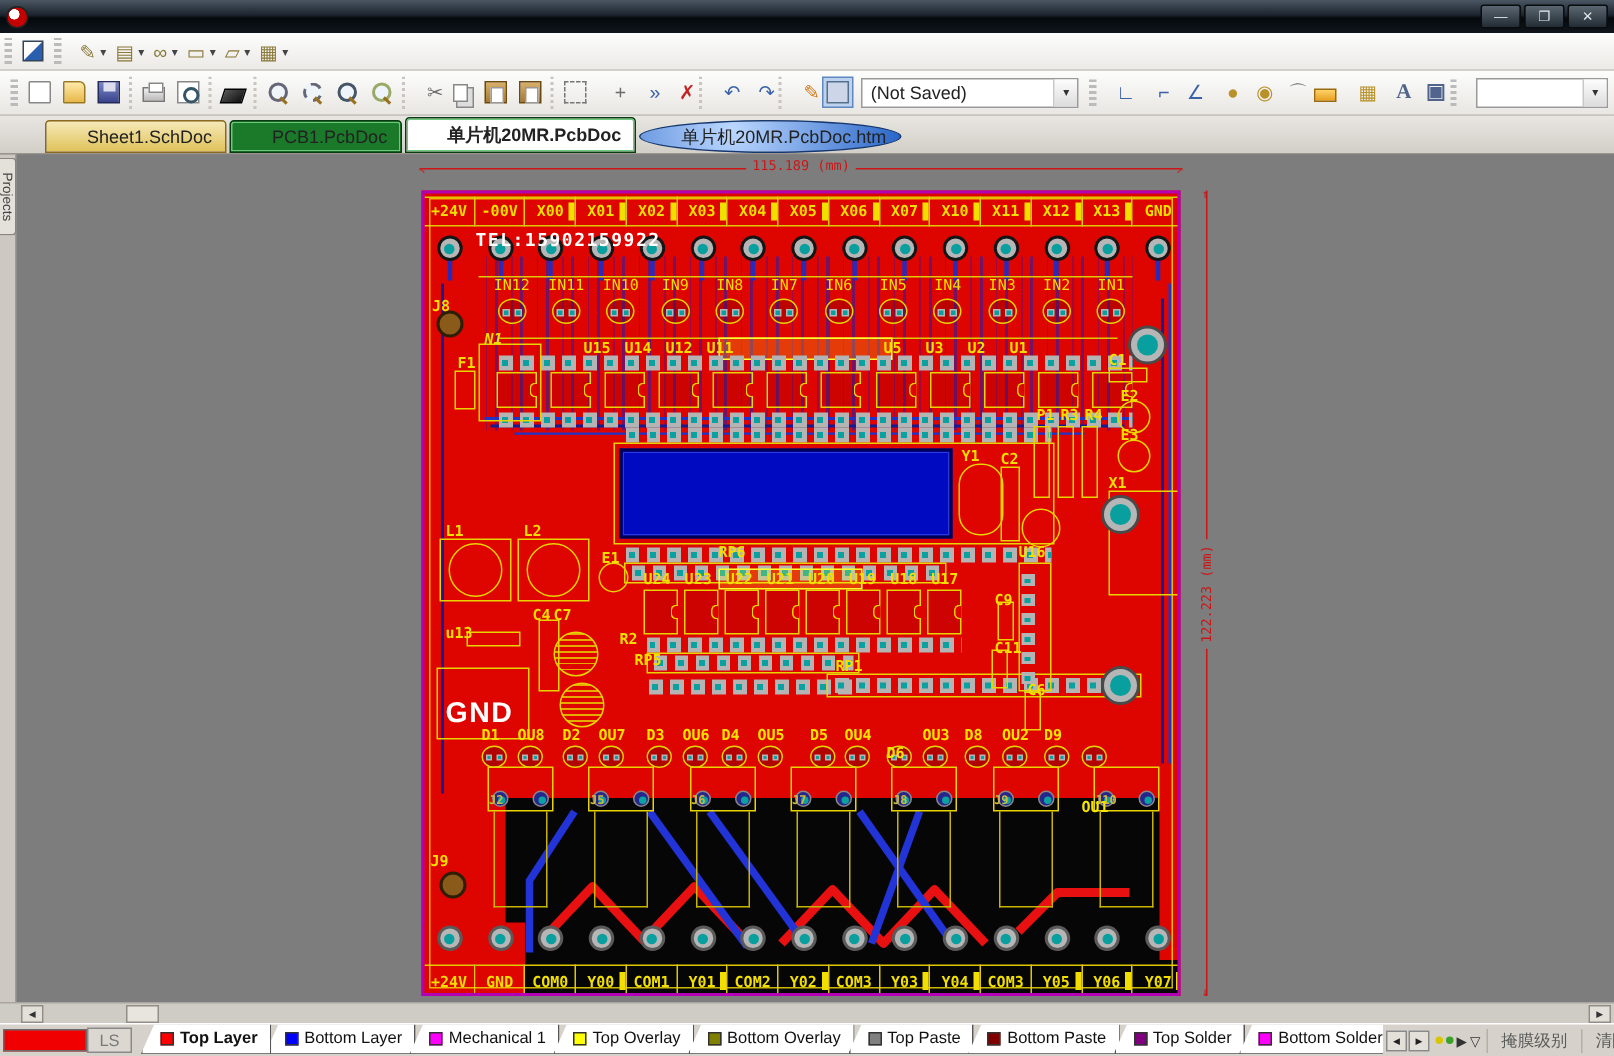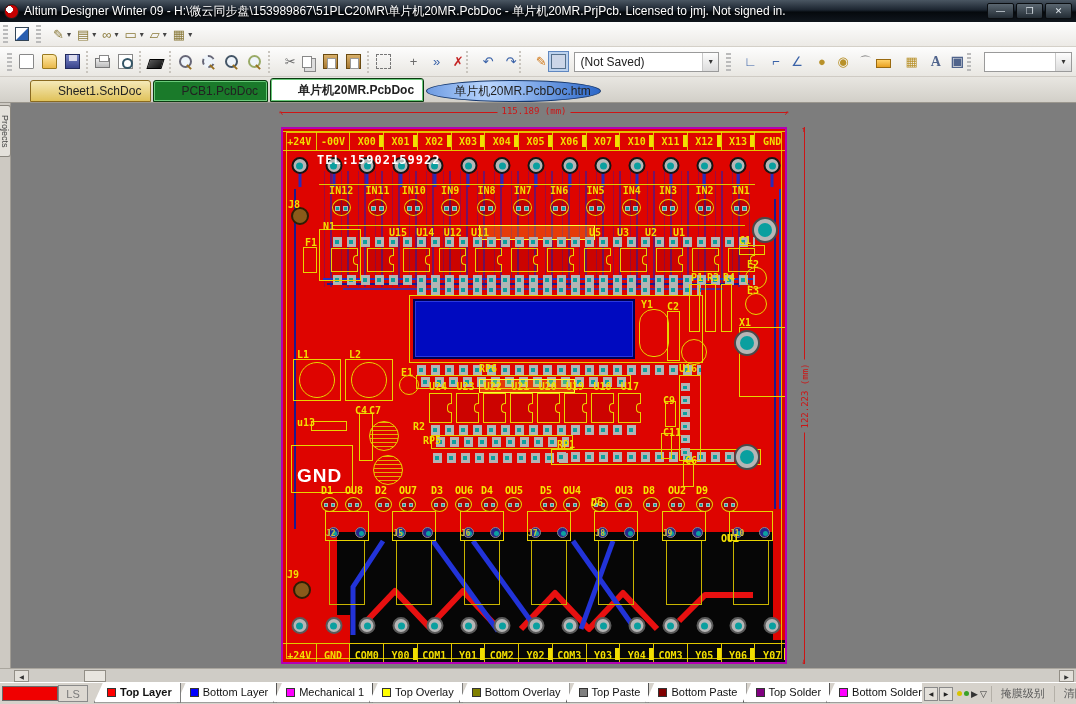--- a/index.html
+++ b/index.html
@@ -158,21 +158,21 @@
   .pad { position:absolute; left:50%; transform:translateX(-50%); width:17px; height:17px; border-radius:50%;
     background:#b6b6b6; border:2px solid #151515; }
   .pad::after { content:""; position:absolute; left:50%; top:50%; transform:translate(-50%,-50%);
     width:7px; height:7px; border-radius:50%; background:#0a9f9f; }
   .top .pad { top:26px; }
   .bottom .pad { top:2px; border-color:#5a5a5a; }
 
   
   .inrow { position:absolute; left:40px; top:56px; width:436px; display:flex; z-index:3; }
   .initem { flex:1 1 0; display:flex; flex-direction:column; align-items:center; }
-  .inlabel { color:#f2df00; font-weight:bold; font-size:10px; }
+  .inlabel { color:#f2df00; font-weight:normal; font-size:10px; }
   .ledc { margin-top:3px; width:19px; height:17px; border:1px solid #e8d400; border-radius:50%;
     position:relative; background:rgba(0,0,0,.15); }
   .ledc i { position:absolute; top:6px; width:5px; height:5px; background:#b6b6b6; }
   .ledc i::after { content:""; position:absolute; left:1px; top:1px; width:3px; height:3px; background:#0a9f9f; }
   .ledc i:first-child { left:2px; } .ledc i:last-child { right:2px; }
 
   
   .pinrow { position:absolute; height:10px; z-index:2;
     background:repeating-linear-gradient(90deg, transparent 0 2px, #b4b4b4 2px 11px, transparent 11px 14px); }
   .pinrow::after { content:""; position:absolute; left:0; right:0; top:3px; height:4px;
@@ -257,21 +257,20 @@
   .maskbtn { padding:0 9px; color:#5a5a5a; border-left:1px solid #b4b0a8; height:16px;
     display:flex; align-items:center; white-space:nowrap; flex:none; }
 </style>
 </head>
 <body>
 
 <div class="app">
 
   <div class="titlebar">
     <div class="app-logo"></div>
-    <div class="title-text">Altium Designer Winter 09 - H:\微云同步盘\153989867\51PLC20MR\单片机20MR.PcbDoc - 单片机20MR.PrjPcb. Licensed to jmj. Not signed in.</div>
     <div class="win-controls">
 
     <div class="win-btn">
           <span>—</span>
         </div>
         <div class="win-btn">
           <span>❐</span>
         </div>
         <div class="win-btn">
           <span>✕</span>
@@ -1080,21 +1079,21 @@
           <div class="tcell">
           <div class="pad"></div>
           <i class="tick"></i>
           <div class="tlabel">Y07</div>
         </div>
         </div>
 
       <div>
 
       <span class="reflabel" style="left: 5px; top: 70px;">J8</span>
-          <span class="reflabel" style="left: 40px; top: 92px;">N1</span>
+          <span class="reflabel" style="left: 40px; top: 92px; font-style: italic;">N1</span>
           <span class="reflabel" style="left: 22px; top: 108px;">F1</span>
           <span class="reflabel" style="left: 14px; top: 220px;">L1</span>
           <span class="reflabel" style="left: 66px; top: 220px;">L2</span>
           <span class="reflabel" style="left: 118px; top: 238px;">E1</span>
           <span class="reflabel" style="left: 14px; top: 288px;">u13</span>
           <span class="reflabel" style="left: 72px; top: 276px;">C4</span>
           <span class="reflabel" style="left: 86px; top: 276px;">C7</span>
           <span class="reflabel" style="left: 130px; top: 292px;">R2</span>
           <span class="reflabel" style="left: 140px; top: 306px;">RP5</span>
           <span class="reflabel" style="left: 196px; top: 234px;">RP6</span>

